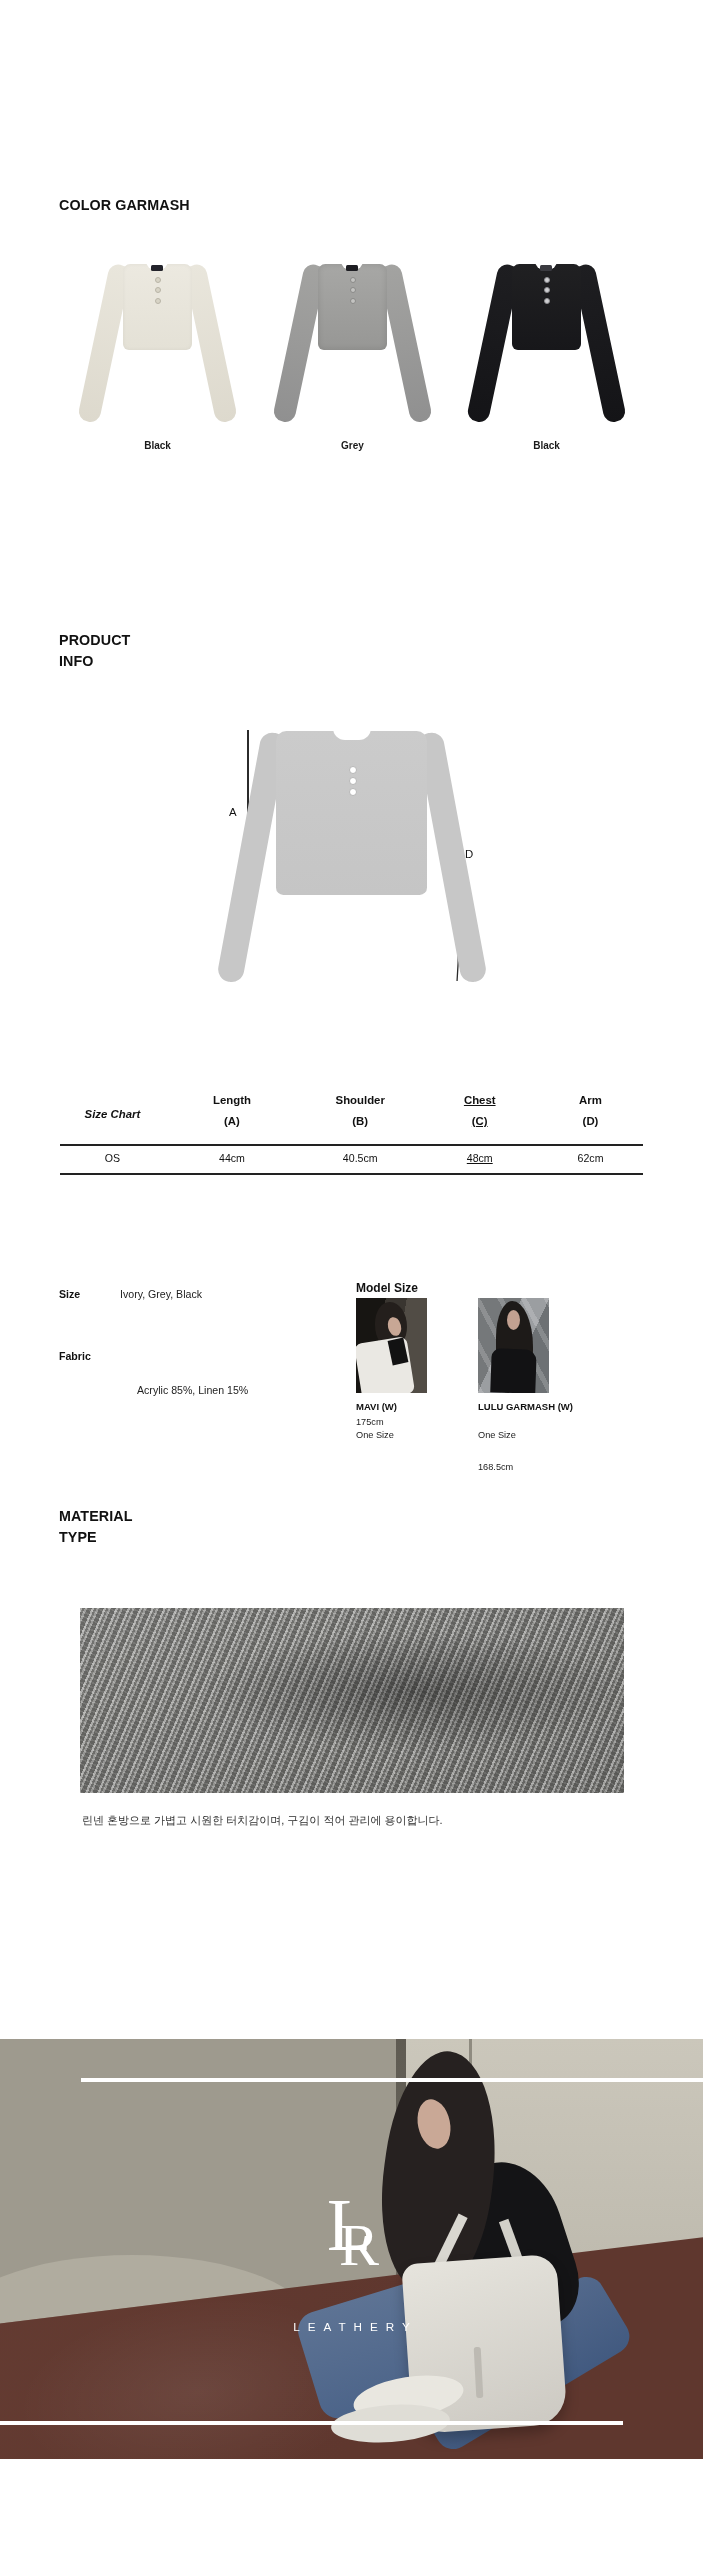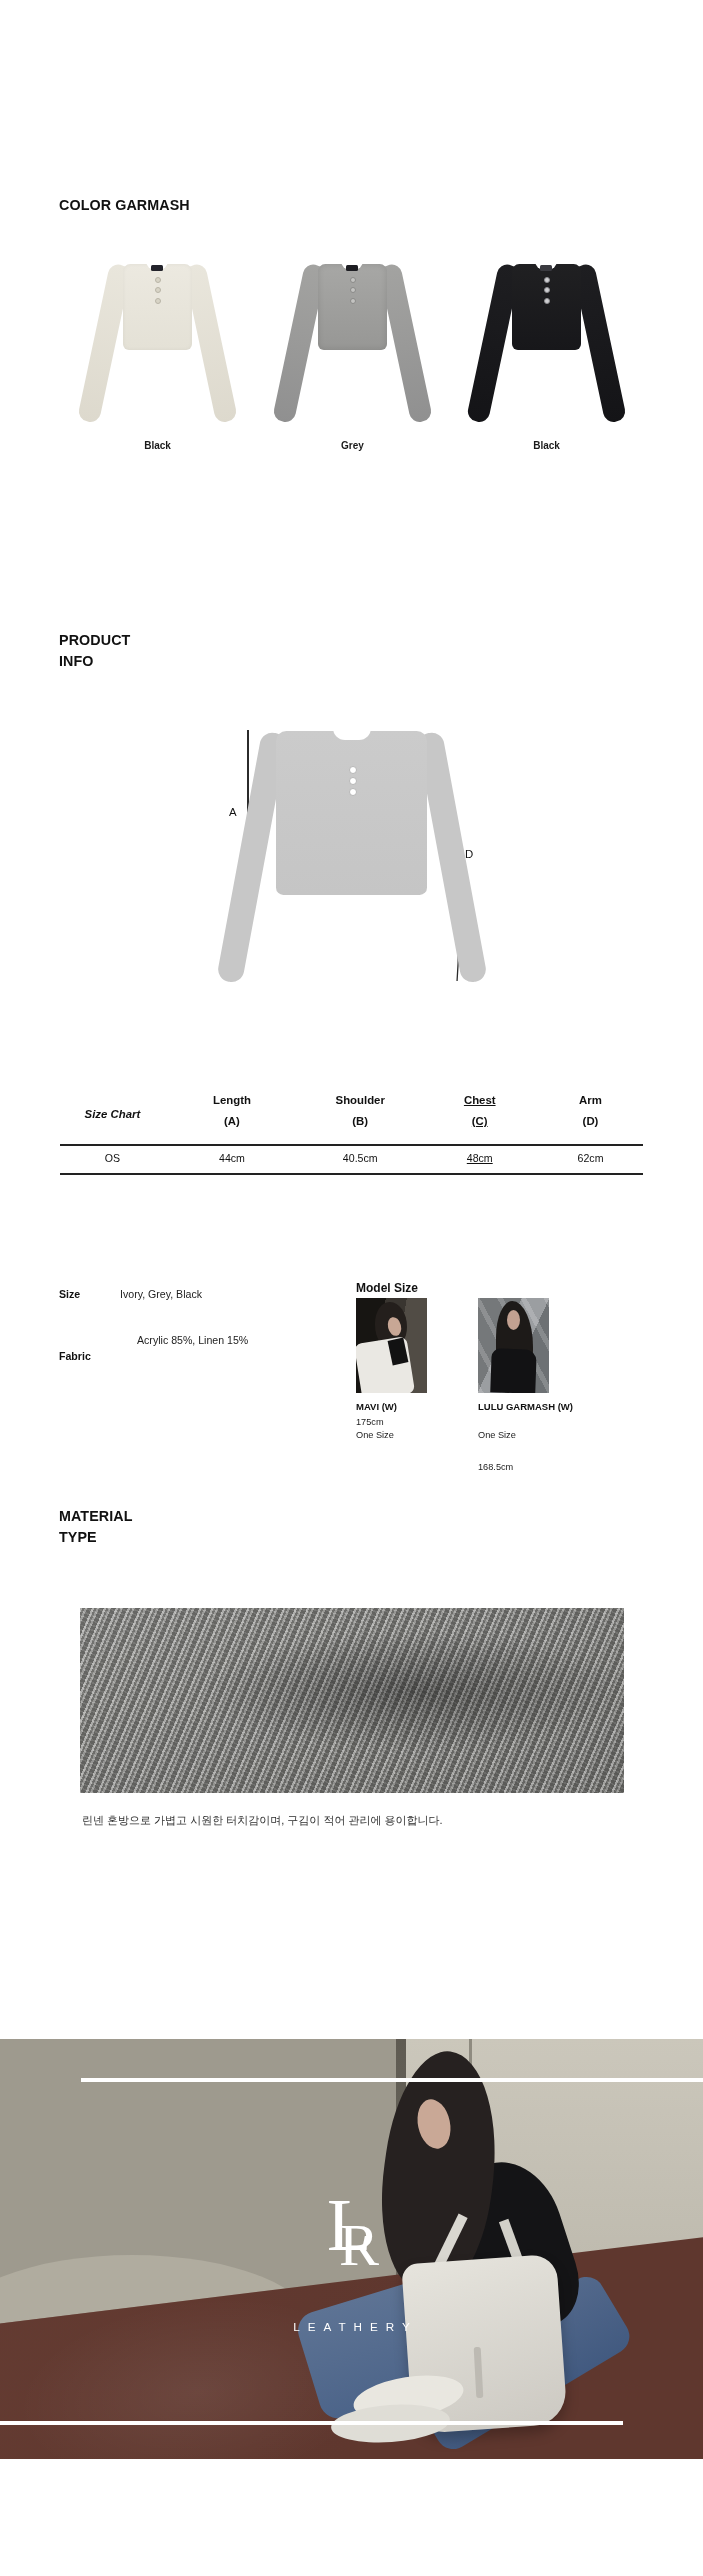--- a/index.html
+++ b/index.html
@@ -199,21 +199,21 @@
       <div class="tc c2">40.5cm</div>
       <div class="tc c3">48cm</div>
       <div class="tc c4">62cm</div>
     </div>
   </div>
   <div class="rule" style="top:1173px;"></div>
 
   <div class="abs dlabel" style="left:59px;top:1288px;">Size</div>
   <div class="abs dvalue" style="left:120px;top:1288px;">Ivory, Grey, Black</div>
   <div class="abs dlabel" style="left:59px;top:1350px;">Fabric</div>
-  <div class="abs dvalue" style="left:137px;top:1334px;">Acrylic 85%, Linen 15%</div>
+  <div class="abs dvalue" style="left:137px;top:1384px;">Acrylic 85%, Linen 15%</div>
   <div class="abs dlabel" style="left:356px;top:1281px;font-size:12px;">Model Size</div>
 
   <div class="mphoto ph-mavi" style="left:356px;">
     <div class="hair"></div>
     <div class="face"></div>
     <div class="jacket"></div>
     <div class="shirt"></div>
   </div>
   <div class="mphoto ph-lulu" style="left:478px;">
     <div class="streak"></div>

